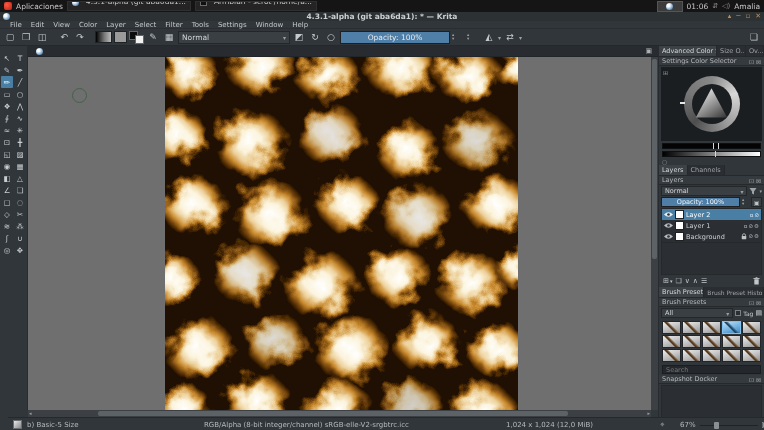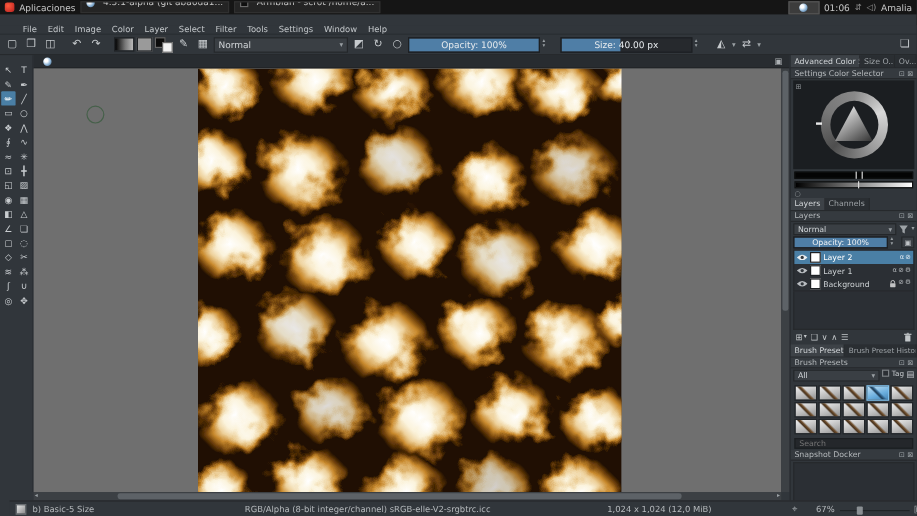--- a/index.html
+++ b/index.html
@@ -20,21 +20,21 @@
   .tray-task { background:#3c3c3c; border:1px solid #555; width:26px; height:11px; display:flex; align-items:center; justify-content:center; }
   .sys-dim { color:#8f8f8f; font-size:7px; }
 
   
   .titlebar { left:0; top:12px; width:764px; height:9px; background:#2c3134; display:flex; align-items:center; }
   .title-text { position:absolute; left:0; right:0; text-align:center; font-size:7.5px; font-weight:bold; color:#cdd1d4; line-height:9px; }
   .winbtns { position:absolute; right:3px; top:0; display:flex; gap:5px; font-size:7px; color:#c08a55; line-height:9px; }
 
   
   .menubar { left:0; top:21px; width:764px; height:8px; background:#31363b; display:flex; align-items:center;
-    font-size:7px; color:#c3c7ca; gap:1px; padding-left:15px; border-bottom:1px solid #2a2e32; }
+    font-size:7px; color:#c3c7ca; gap:1px; padding-left:6px; border-bottom:1px solid #2a2e32; }
   .menu-item { padding:0 4px; line-height:8px; }
 
   
   .toolbar { left:0; top:29px; width:764px; height:17px; background:#31363b; border-bottom:1px solid #26292c;
     display:flex; align-items:center; gap:2px; padding:0 3px; font-size:9px; color:#bfc3c6; }
   .tbtn { width:14px; height:13px; display:flex; align-items:center; justify-content:center; font-size:9px; color:#c6cacd; }
   .tsep { width:4px; }
   .grad-swatch { width:17px; height:12px; background:linear-gradient(90deg,#000,#777 55%,#bbb); border:1px solid #1f2225; }
   .pat-swatch { width:13px; height:12px; background:#9a9a9a; border:1px solid #1f2225; }
   .fgbg { position:relative; width:15px; height:13px; }
@@ -111,21 +111,21 @@
   .layer-row .thumb { width:9px; height:9px; border:1px solid #1e2124; background:#fff; flex:0 0 auto; }
   .thumb.tex { background:#2a1505 radial-gradient(circle at 30% 35%, #fff 0 1px, #e8b55f 2px, #7a4610 3px, transparent 4px),
                radial-gradient(circle at 70% 70%, #fff 0 1px, #e8b55f 2px, #7a4610 3px, transparent 4px), #2a1505; }
   .lrow-right { margin-left:auto; display:flex; gap:1px; font-size:5.5px; opacity:.8; }
   .layer-name { font-size:6.5px; }
   .layer-fill { height:32px; background:#2b2f34; margin:0 2px; border:1px solid #26292c; border-top:none; }
   .lbtns { display:flex; align-items:center; gap:3px; padding:2px 4px; font-size:7px; color:#c3c7ca; height:12px; }
   .eye { width:9px; height:7px; }
   .mini-svg { display:block; }
 
-  .bp-filter { display:flex; gap:2px; padding:1px 2px; }
+  .bp-filter { display:flex; align-items:center; gap:2px; padding:1px 2px; }
   .bp-filter .combo { flex:1; height:10px; font-size:6.5px; }
   .chk { width:6px; height:6px; border:1px solid #7c8185; background:#2b2f34; }
   .bp-grid { display:grid; grid-template-columns:repeat(5,19px); gap:1px; padding:2px 3px; }
   .bp-cell { width:19px; height:13px; border:1px solid #22262a;
     background:linear-gradient(45deg, transparent 40%, #4a3520 46%, #6b4a28 52%, transparent 60%),
                linear-gradient(160deg,#f0f0f0,#b9b9b9 60%,#8f8f8f); }
   .bp-cell.sel { background:linear-gradient(45deg, transparent 40%, #1d3a52 46%, #2e5d84 52%, transparent 60%),
                linear-gradient(160deg,#bfe0f5,#6aaede 60%,#4584b4); border-color:#7fc0ec; }
   .search { margin:1px 3px; height:9px; background:#24272b; border:1px solid #1b1e21; color:#83888c;
     font-size:6.5px; width:calc(100% - 6px); padding:0 3px; font-family:"DejaVu Sans",sans-serif; }
@@ -164,26 +164,36 @@
     <span class="sys-spacer"></span>
     <span class="tray-task">
       <span class="kr-ico"></span>
     </span>
     <span>01:06</span>
     <span class="sys-dim">⇵</span>
     <span class="sys-dim">◁)</span>
     <span>Amalia</span>
   </div>
 
+  <div class="abs titlebar">
+    <span class="kr-ico" style="margin-left:3px"></span>
+    <span class="title-text">4.3.1-alpha (git aba6da1): * — Krita</span>
+    <span class="winbtns">
+      <span>▴</span>
+      <span>─</span>
+      <span>▫</span>
+      <span>✕</span>
+    </span>
+  </div>
 
   <div class="abs menubar">
 
   <span class="menu-item">File</span>
       <span class="menu-item">Edit</span>
-      <span class="menu-item">Image</span>
+      <span class="menu-item">View</span>
       <span class="menu-item">Color</span>
       <span class="menu-item">Layer</span>
       <span class="menu-item">Select</span>
       <span class="menu-item">Filter</span>
       <span class="menu-item">Tools</span>
       <span class="menu-item">Settings</span>
       <span class="menu-item">Window</span>
       <span class="menu-item">Help</span>
     </div>
 
@@ -212,24 +222,20 @@
     <span class="tbtn">○</span>
     <span class="tslider">
       <span class="fill" style="width:100%"></span>
       <span class="lab">Opacity: 100%</span>
     </span>
     <span class="spin">
       <span>▴</span>
       <span>▾</span>
     </span>
     <span class="tsep"></span>
-    <span class="tslider">
-      <span class="fill" style="width:45%"></span>
-      <span class="lab">Size: 40.00 px</span>
-    </span>
     <span class="spin">
       <span>▴</span>
       <span>▾</span>
     </span>
     <span class="tsep"></span>
     <span class="tbtn">◭</span>
     <span style="font-size:6px;color:#9aa0a4">▾</span>
     <span class="tbtn">⇄</span>
     <span style="font-size:6px;color:#9aa0a4">▾</span>
     <span class="tbtn tright">❏</span>

